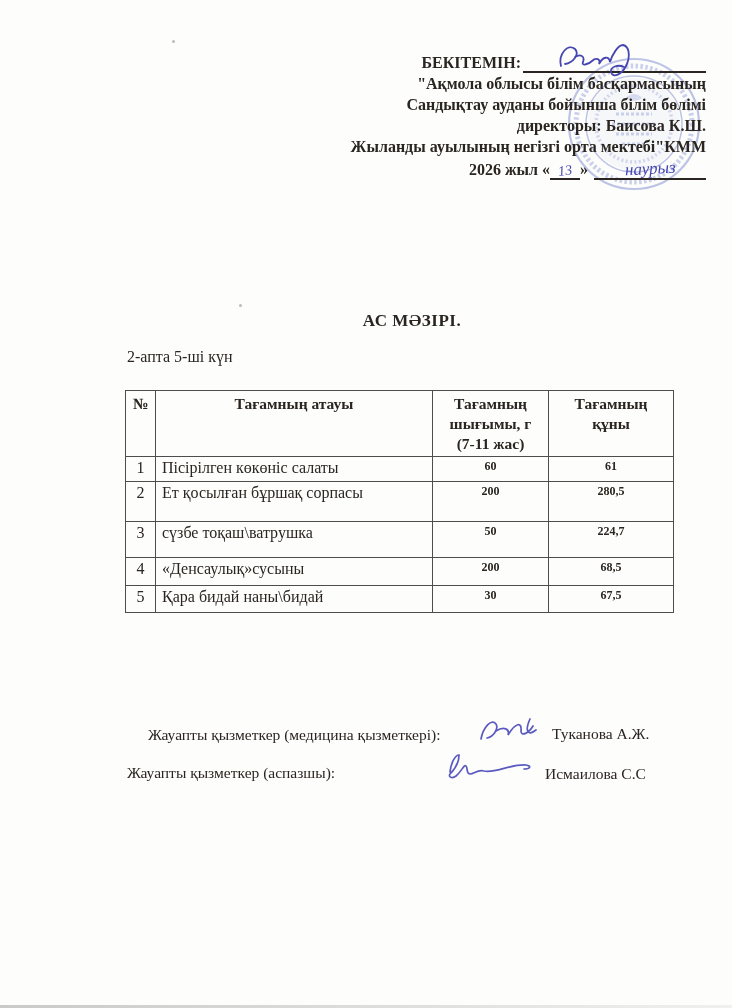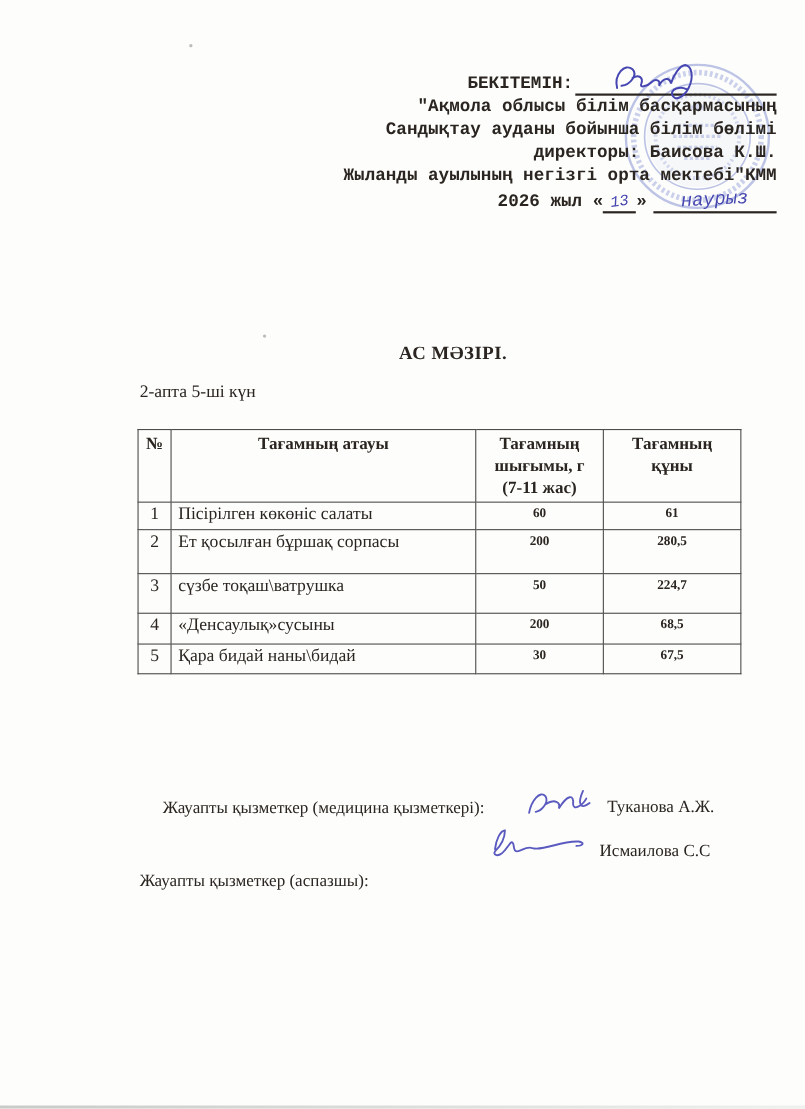--- a/index.html
+++ b/index.html
@@ -5,24 +5,23 @@
   html,body { margin:0; padding:0; background:#e8e8e8; }
   .page {
     position:relative; width:732px; height:1008px; margin:0 auto;
     background:#fdfdfb; overflow:hidden;
     font-family:"Liberation Serif","DejaVu Serif",serif;
     color:#2a2520;
   }
 
   
   .approval {
-    position:absolute; top:66px; right:26px; z-index:2;
+    position:absolute; top:52px; right:26px; z-index:2;
     text-align:right; font-weight:bold; font-size:16px; line-height:21px;
     white-space:nowrap;
-    font-family:Liberation Mono, monospace;
   }
   .approve-row, .date-row { display:flex; justify-content:flex-end; align-items:flex-end; }
   .sig-line {
     display:inline-block; width:183px; height:19px; margin-left:2px;
     border-bottom:2px solid #2a2520; position:relative;
   }
   .dir-sig { position:absolute; left:32px; bottom:-6px; }
   .day-slot {
     display:inline-block; width:30px; height:19px; text-align:center;
     border-bottom:2px solid #2a2520;
@@ -164,21 +163,21 @@
     </tr>
   </tbody>
     </table>
 
   <div class="sig-label" style="top:726px; left:127px;margin-left:21px;">Жауапты қызметкер (медицина қызметкері):</div>
   <svg class="ink" style="left:476px; top:712px;" width="68" height="38" viewBox="0 0 68 38">
     <path d="M5,27 c2,-11 10,-21 15,-15 c3,5 -3,13 -9,14 m9,-7 c8,-5 14,-2 12,4 c8,-13 14,-13 13,-4 c0,6 8,2 12,-5 m-3,-7 c-5,11 -3,18 6,11" fill="none" stroke="#5a5ac0" stroke-width="1.7" stroke-linecap="round"></path>
   </svg>
   <div class="sig-name" style="top:725px; left:552px;">Туканова А.Ж.</div>
 
-  <div class="sig-label" style="top:764px; left:127px;margin-top:28px;">Жауапты қызметкер (аспазшы):</div>
+  <div class="sig-label" style="top:764px; left:127px;">Жауапты қызметкер (аспазшы):</div>
   <svg class="ink" style="left:440px; top:750px;" width="95" height="34" viewBox="0 0 95 34">
     <path d="M10,22 c1,-9 5,-17 9,-17 c0,8 -5,15 -9,19 c-2,3 2,5 6,2 c6,-5 8,-12 10,-10 c2,2 0,8 4,8 c4,0 8,-5 14,-3 c10,3 26,-7 42,-6 c6,1 4,4 -2,4" fill="none" stroke="#5a5ac0" stroke-width="1.7" stroke-linecap="round"></path>
   </svg>
   <div class="sig-name" style="top:765px; left:545px;">Исмаилова С.С</div>
 
   <div class="speck" style="left:172px; top:40px;"></div>
   <div class="speck" style="left:239px; top:304px;"></div>
   <div class="scan-edge"></div>
 
 </div>

